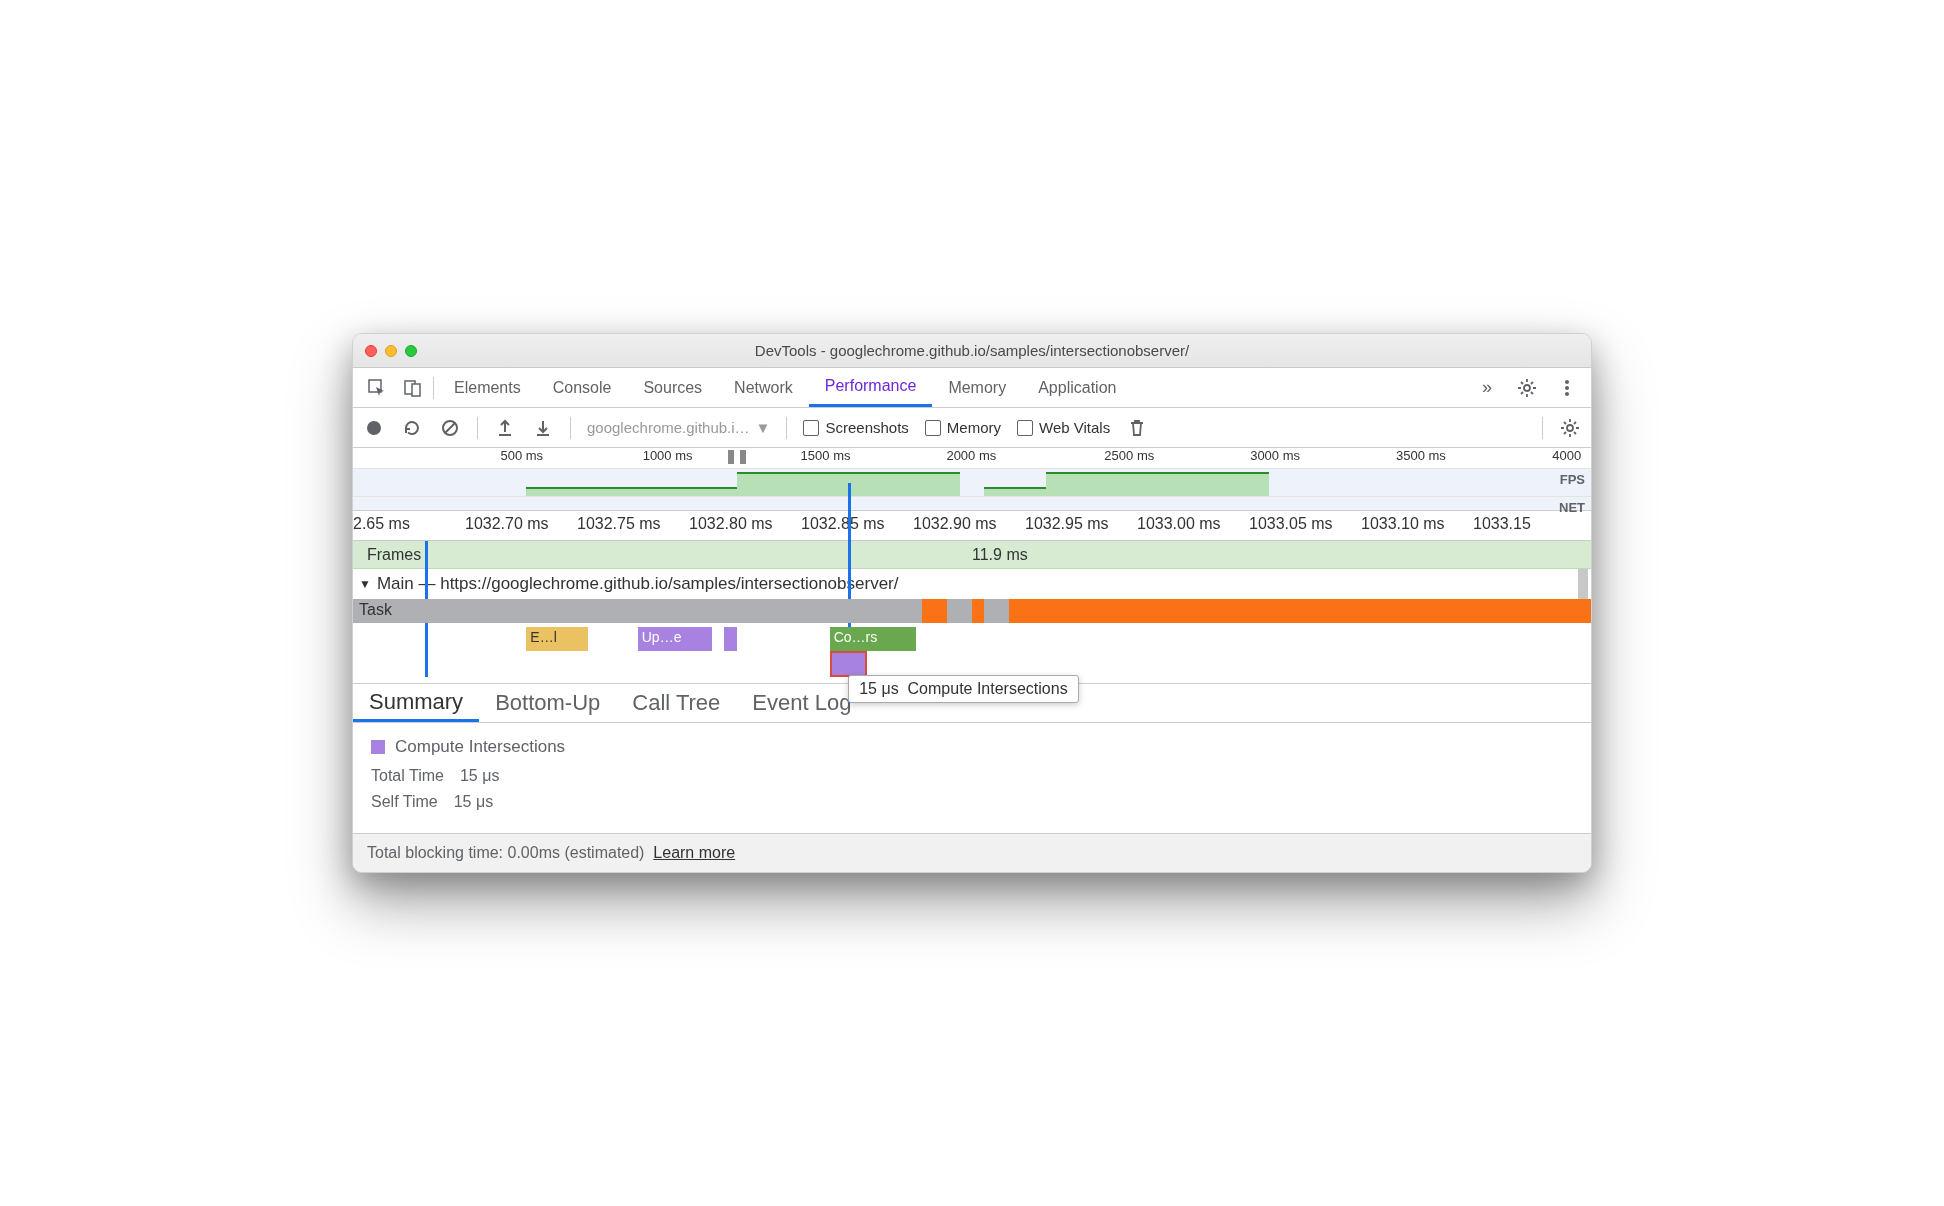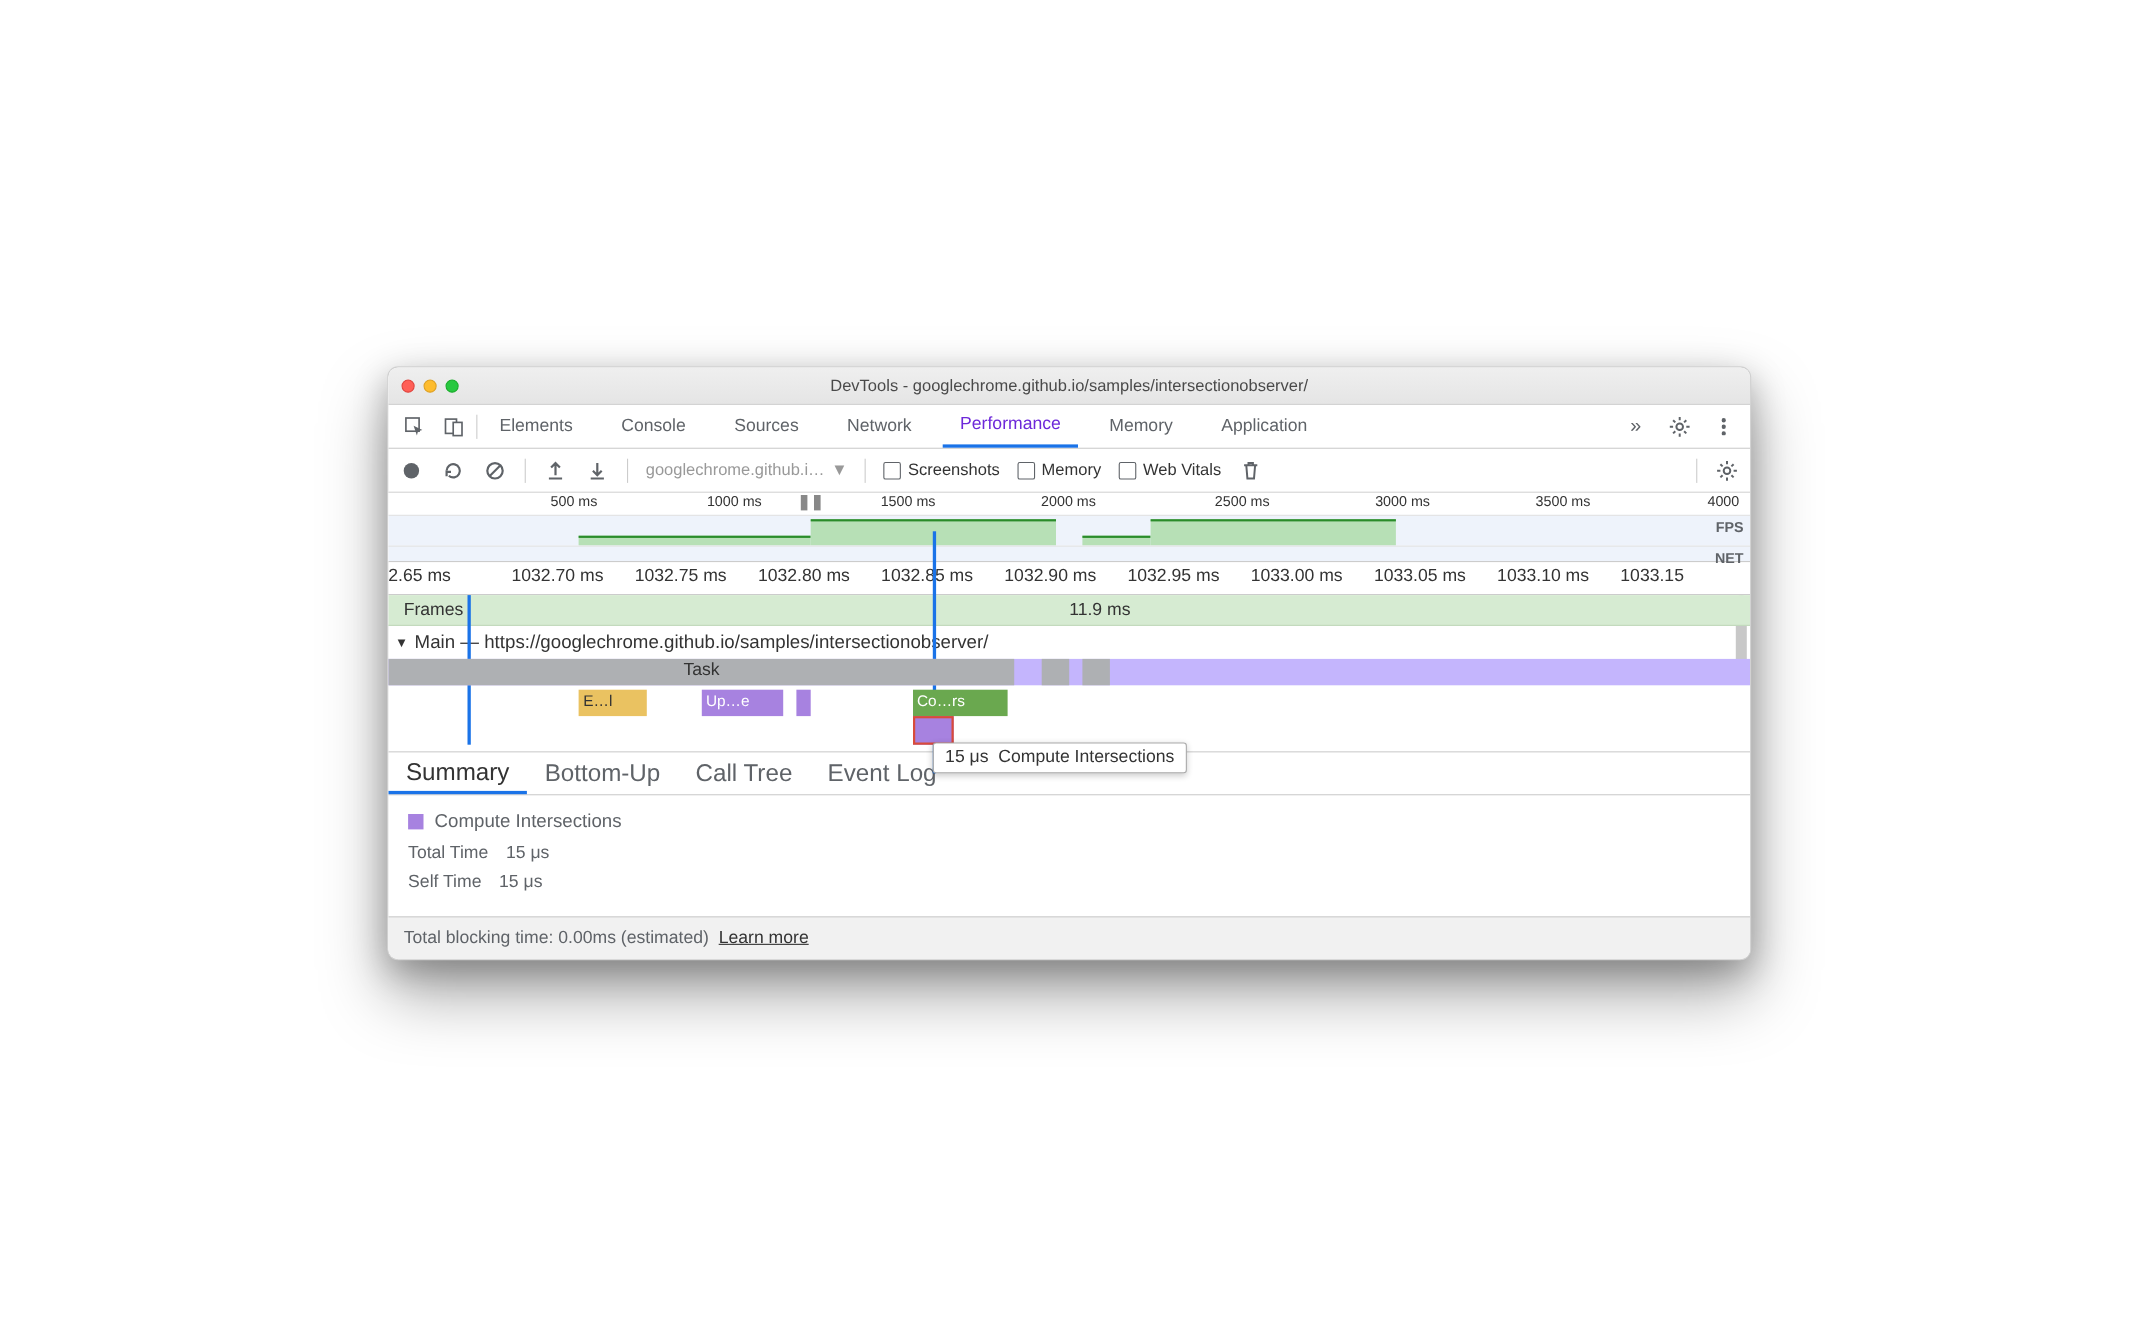--- a/index.html
+++ b/index.html
@@ -11,21 +11,21 @@
 .traffic { display: flex; gap: 8px; }
 .dot { width: 12px; height: 12px; border-radius: 50%; }
 .dot.red { background:#ff5f57; border:0.5px solid #e0443e;}
 .dot.yellow{ background:#febc2e; border:0.5px solid #dea123;}
 .dot.green{ background:#28c840; border:0.5px solid #1aad2b;}
 .title { position:absolute; left:0; right:0; text-align:center; color:#4a4a4a; font-size:15px; pointer-events:none;}
 
 
 .tabsbar { display:flex; align-items:center; border-bottom:1px solid #ccc; height:40px; padding:0 8px; gap:4px; }
 .tb-icon { width:32px; display:flex; align-items:center; justify-content:center; color:#5f6368; cursor:pointer; height:100%; }
-.tabs { display:flex; flex:1; gap:12px; height:100%; align-items:stretch;}
+.tabs { display:flex; flex:1; gap:0; height:100%; align-items:stretch;}
 .tab { padding:0 16px; display:flex; align-items:center; font-size:16px; color:#5f6368; cursor:pointer; white-space:nowrap;}
 .tab.active { color:#6d28d9; border-bottom:3px solid #1a73e8; }
 .tb-right { display:flex; align-items:center; gap:8px; }
 
 
 .subbar { display:flex; align-items:center; border-bottom:1px solid #ccc; height:40px; padding:0 10px; gap:16px; font-size:15px; color:#333;}
 .sb-btn { width:22px; height:22px; display:flex; align-items:center; justify-content:center; color:#5f6368; cursor:pointer;}
 .sb-sep { width:1px; height:22px; background:#ccc; }
 .dd { color:#999; display:flex; align-items:center; gap:6px;}
 .chk { display:flex; align-items:center; gap:6px; }
@@ -47,21 +47,21 @@
 .ruler span{display:inline-block;width:112px;}
 
 
 .frames { height:28px; background:#d6ebd2; border-bottom:1px solid #c0d8bb; display:flex; align-items:center; font-size:16px; color:#333; position:relative; }
 .frames .lbl{ position:absolute; left:14px;}
 .frames .val{ position:absolute; left:50%;}
 
 
 .grouprow { height:30px; display:flex; align-items:center; font-size:17px; color:#333; padding-left:6px; gap:6px;}
 .tri{ font-size:12px;}
-.taskrow { height:24px; background:#c4b5fd; position:relative; margin-bottom:4px;text-align:center;}
+.taskrow { height:24px; background:#f97316; position:relative; margin-bottom:4px;}
 .taskseg{position:absolute;top:0;height:100%;background:#aeb0b3;}
 .flamerow{height:24px; position:relative;}
 .fblk{position:absolute;top:0;height:100%;font-size:14px;color:#fff;padding:2px 4px;overflow:hidden;white-space:nowrap;}
 .tooltip{position:absolute;top:24px;left:40%;background:#fff;border:1px solid #aaa;border-radius:3px;padding:4px 10px;font-size:16px;color:#333;box-shadow:0 2px 6px rgba(0,0,0,0.2);white-space:nowrap;}
 .vline{position:absolute;top:0;width:3px;background:#1a73e8;}
 
 
 .dtabs{display:flex;height:40px;border-top:1px solid #ccc;border-bottom:1px solid #ccc;align-items:stretch;margin-top:6px;}
 .dtab{padding:0 16px;display:flex;align-items:center;font-size:22px;color:#5f6368;cursor:pointer;}
 .dtab.active{color:#333;border-bottom:3px solid #1a73e8;}

